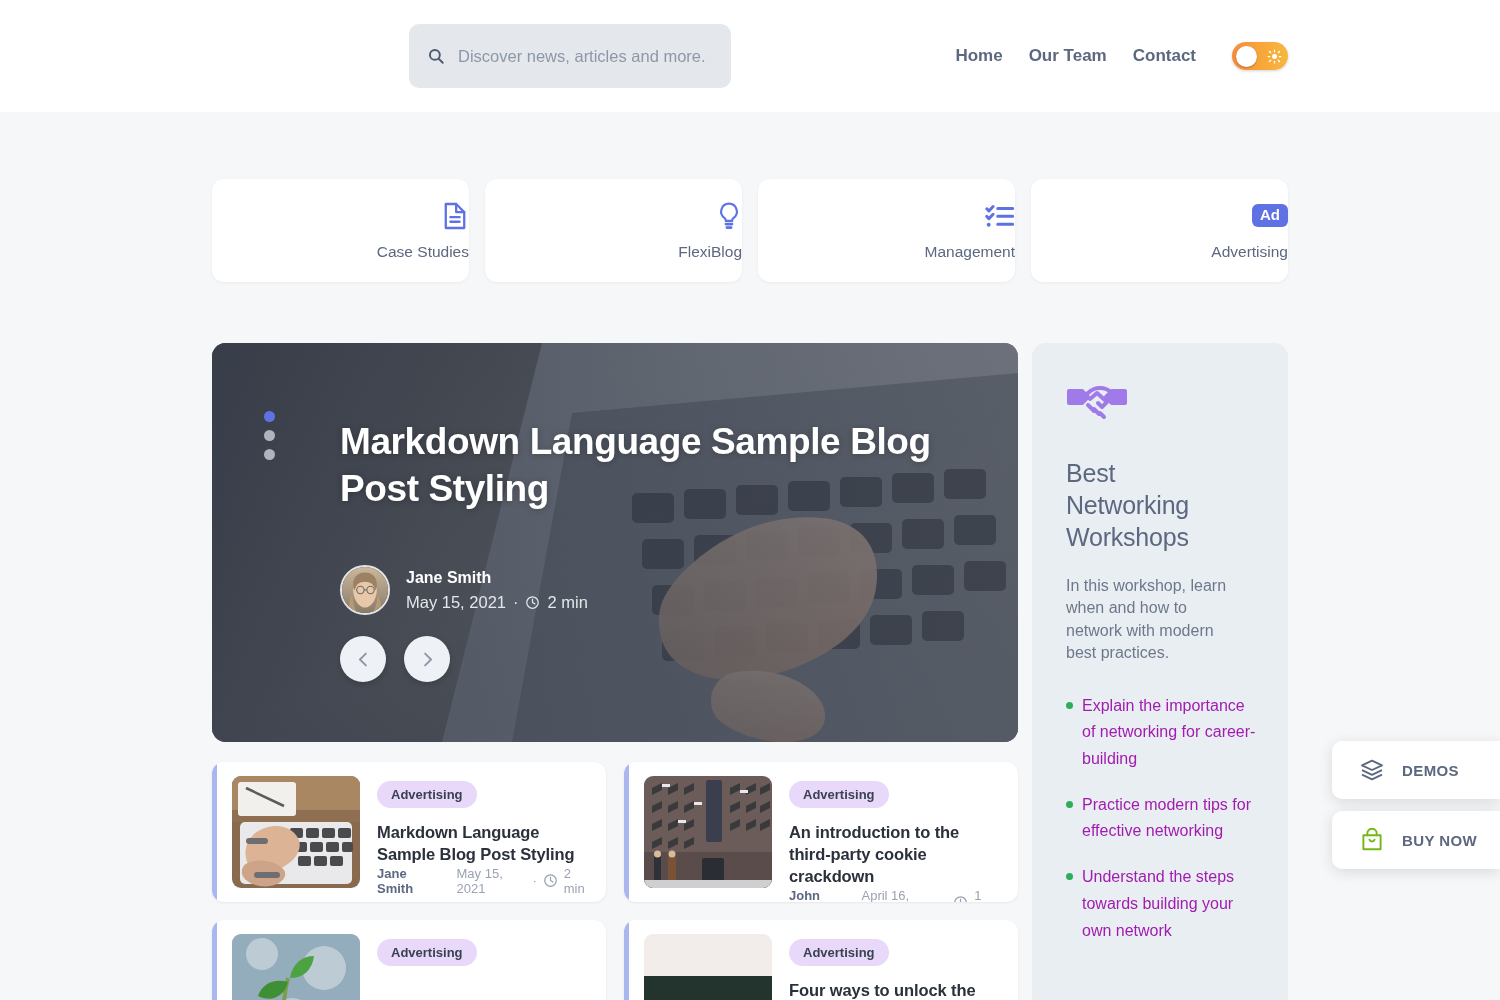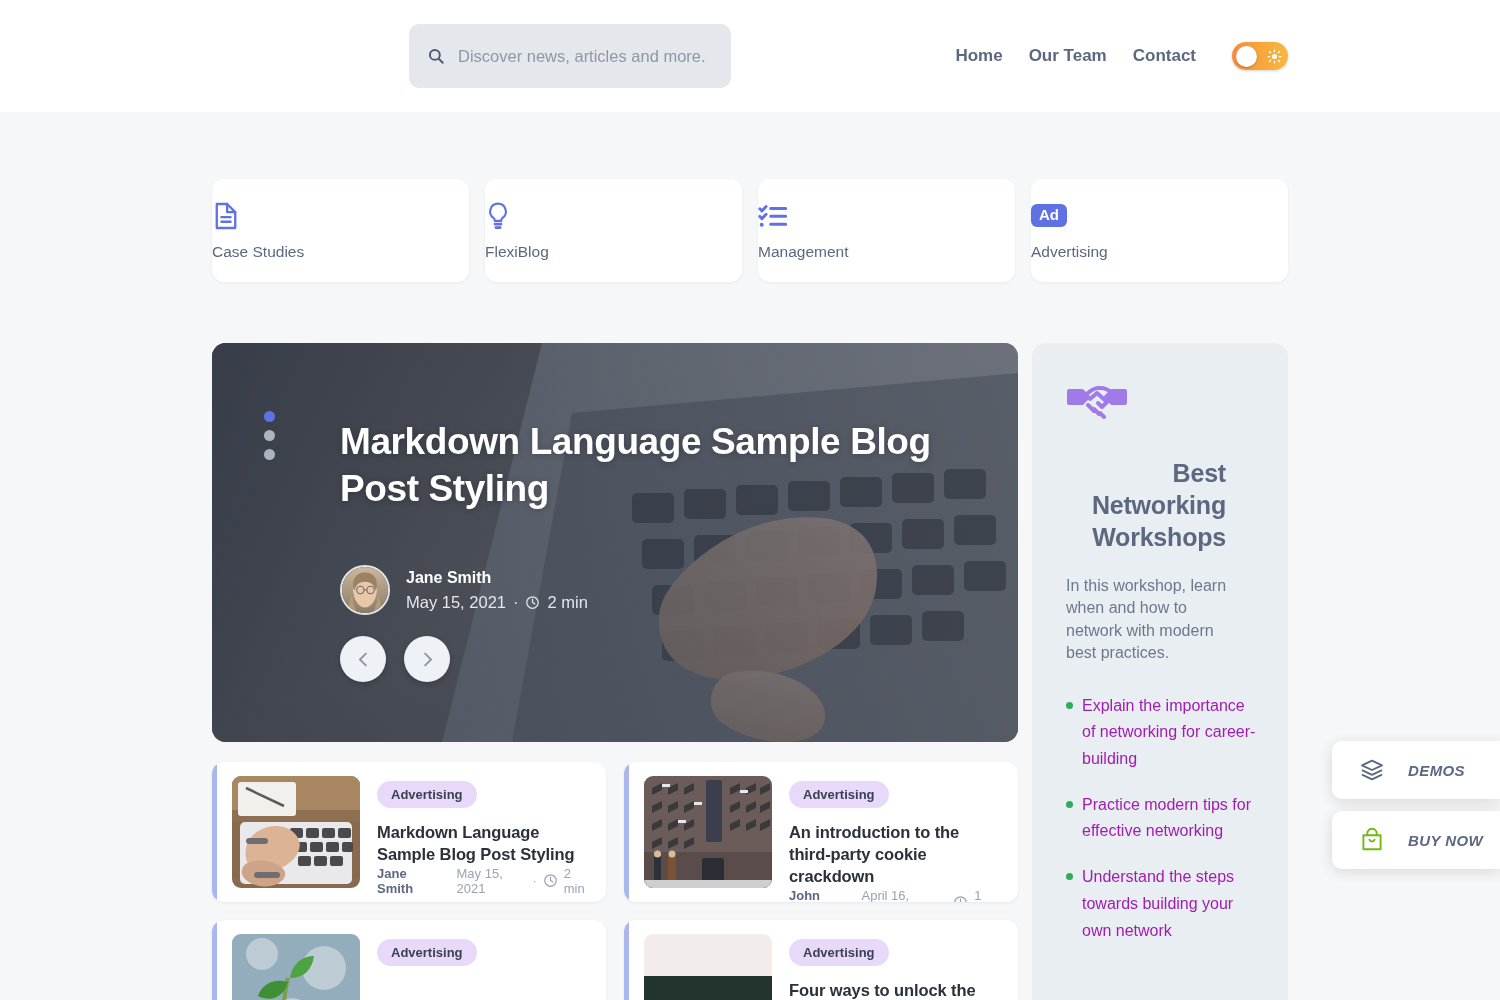--- a/index.html
+++ b/index.html
@@ -62,21 +62,21 @@
   
   .page { padding: 0 212px; position: relative; }
 
   
   .cats {
     display: grid; grid-template-columns: repeat(4, 1fr); gap: 16px;
     margin-top: 67px;
   }
   .cat {
     background: #fff; border-radius: 12px; height: 103px;
-    display: flex; flex-direction: column; align-items: flex-start;
+    display: flex; flex-direction: column; align-items: flex-end;
     justify-content: center; gap: 12px;
     box-shadow: 0 1px 3px rgba(30,40,60,.06);
     cursor: pointer;
   }
   .cat-icon { color: #5e72e4; display: flex; align-items: center; justify-content: center; height: 30px; }
   .cat-label { font-size: 15.5px; font-weight: 400; color: #5c6880; }
   .ad-badge {
     background: #5e72e4; color: #fff; font-size: 15px; font-weight: 700;
     border-radius: 6px; padding: 3px 8px; line-height: 1.1;
   }
@@ -128,22 +128,22 @@
   }
   .arrow svg { width: 19px; height: 19px; color: #8d97a6; }
 
   
   .side {
     background: #e9eef3; border-radius: 14px 14px 0 0;
     padding: 38px 30px 0 34px; min-height: 655px;
   }
   .side-icon { color: #a07ae8; margin-bottom: 28px; }
   .side-title {
-    font-size: 25px; font-weight: 700; color: #5c6880;
-    line-height: 1.28; letter-spacing: -0.2px; max-width: 160px; text-align: right;
+    font-size: 25px; font-weight: 400; color: #5c6880;
+    line-height: 1.28; letter-spacing: -0.2px; max-width: 160px;
   }
   .side-desc {
     font-size: 16px; color: #6d788b; line-height: 1.4; margin-top: 22px; max-width: 180px;
   }
   .side-list { list-style: none; margin-top: 28px; }
   .side-list li {
     position: relative; padding-left: 16px; font-size: 16px; color: #a21caf;
     line-height: 1.67; margin-bottom: 19px; max-width: 190px;
   }
   .side-list li::before {
@@ -182,22 +182,22 @@
   .card-author { font-size: 13px; font-weight: 700; color: #5c6880; }
   .card-date { font-size: 13px; color: #9aa3b2; display: flex; align-items: center; gap: 6px; }
 
   
   .floaters {
     position: fixed; right: 0; top: 741px; display: flex; flex-direction: column; gap: 12px;
     z-index: 40;
   }
   .floater {
     background: #fff; border-radius: 10px 0 0 10px;
-    height: 58px; width: 168px; display: flex; align-items: center; gap: 24px;
-    padding-left: 28px; box-shadow: 0 3px 14px rgba(30,40,60,.14); cursor: pointer; font-style: italic;
+    height: 58px; width: 168px; display: flex; align-items: center; gap: 18px;
+    padding-left: 28px; box-shadow: 0 3px 14px rgba(30,40,60,.14); cursor: pointer;
   }
   .floater-label { font-size: 15px; font-weight: 700; color: #5c6880; letter-spacing: .4px; }
   .floater-icon { display: flex; align-items: center; }
 </style>
 </head>
 <body>
 
 <div class="header">
 
   <div class="search">

